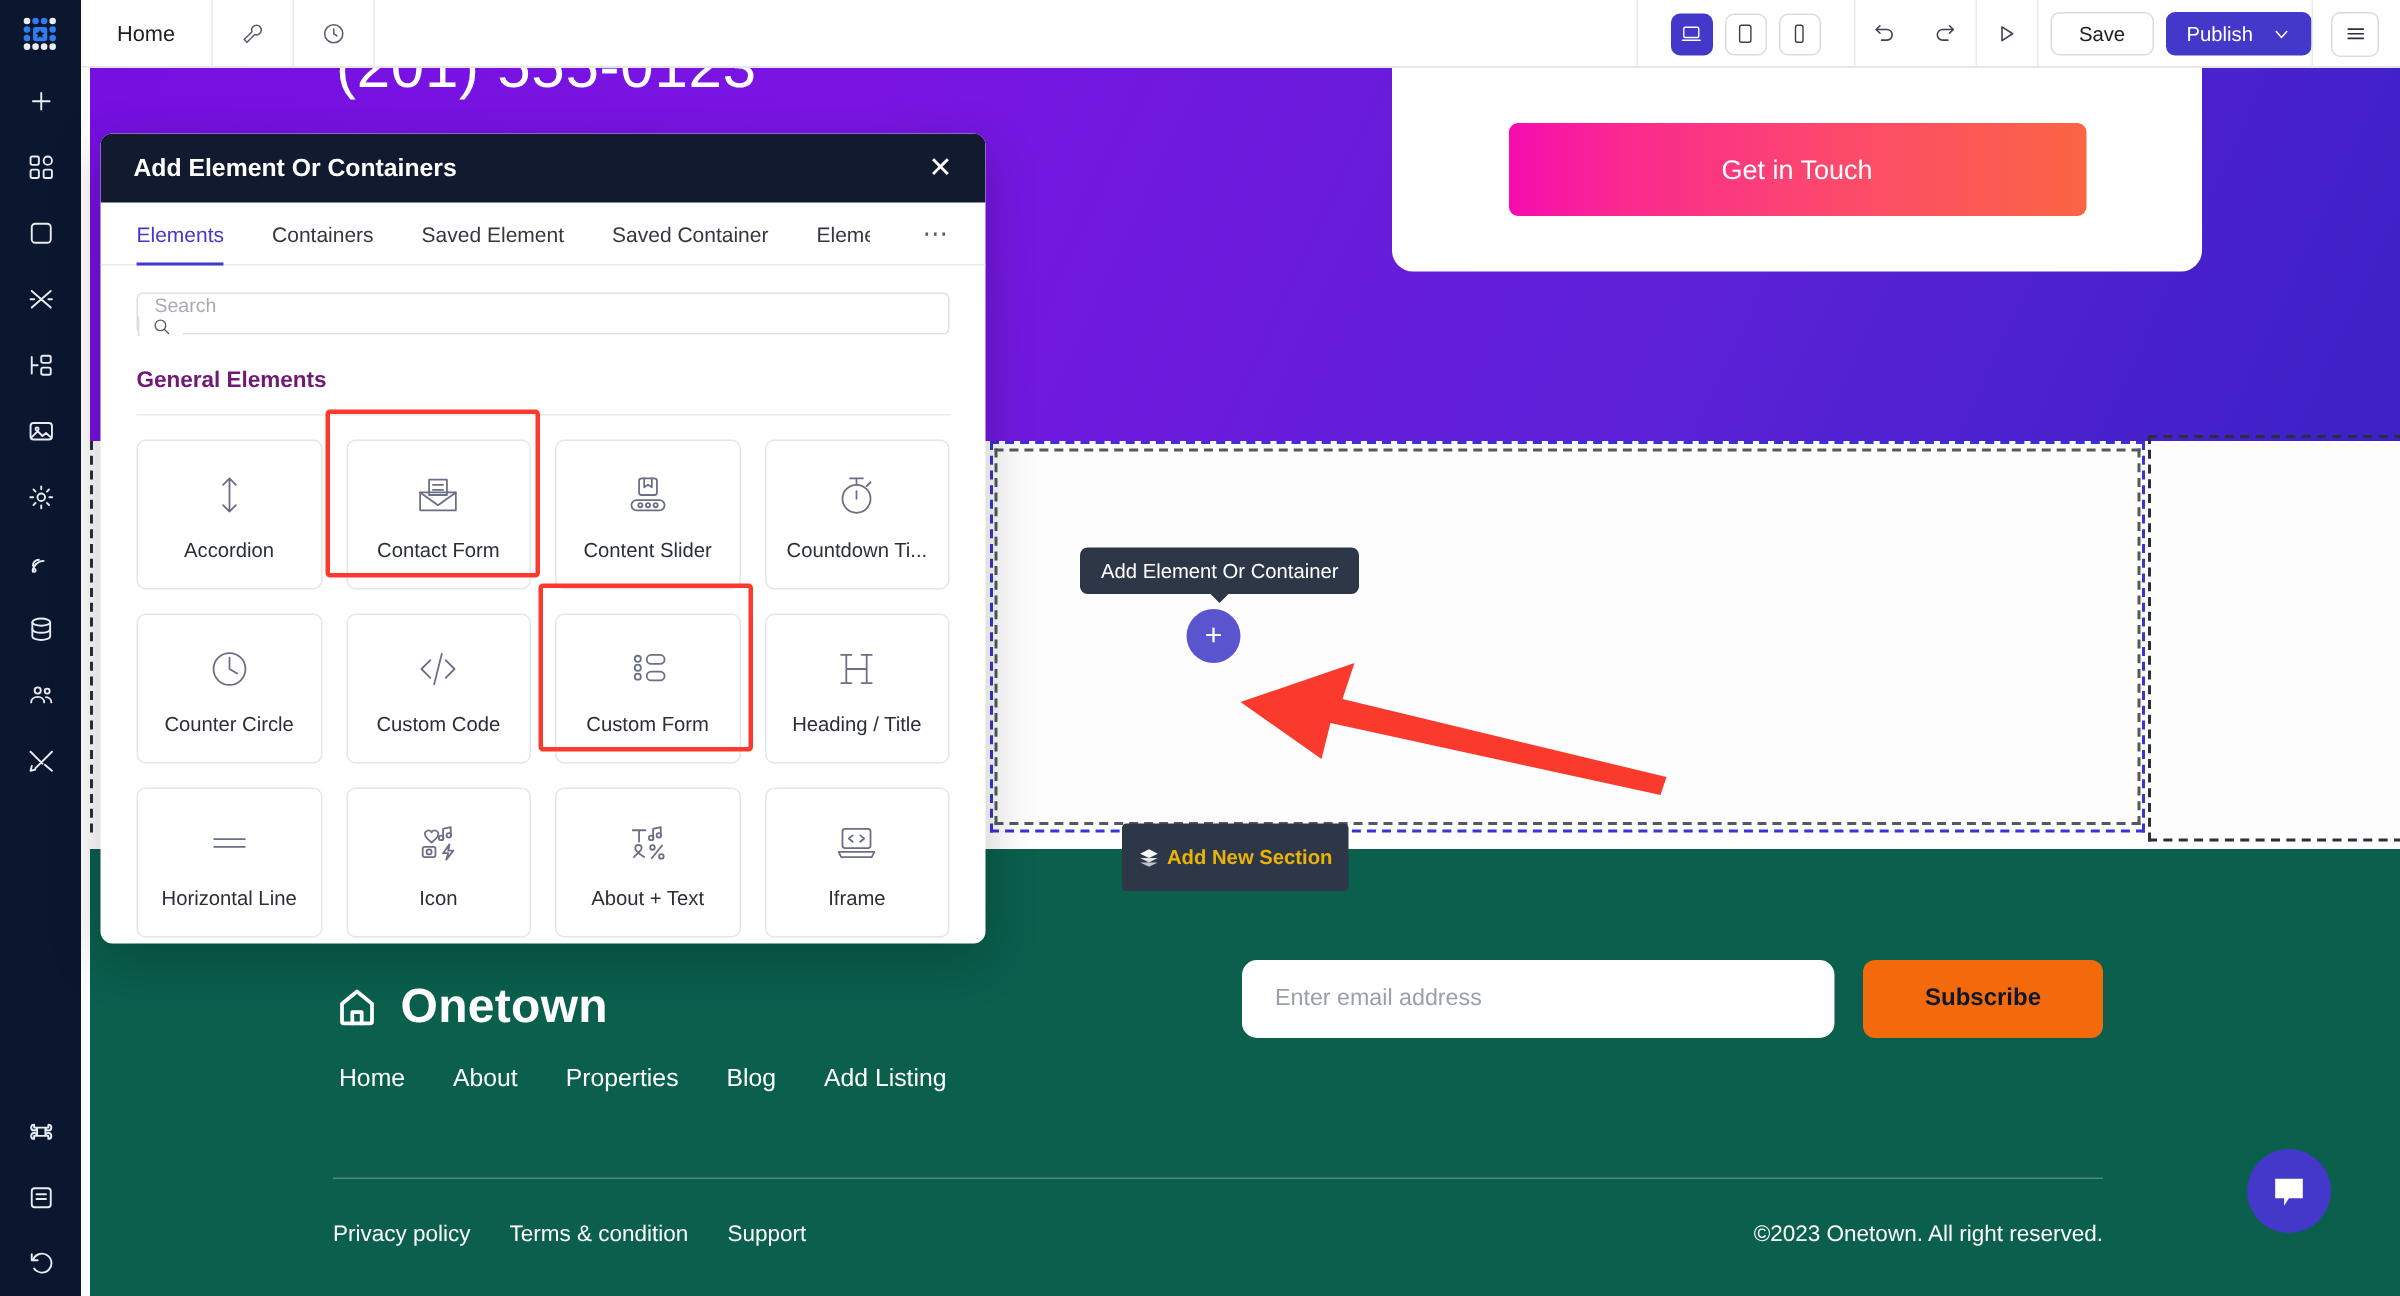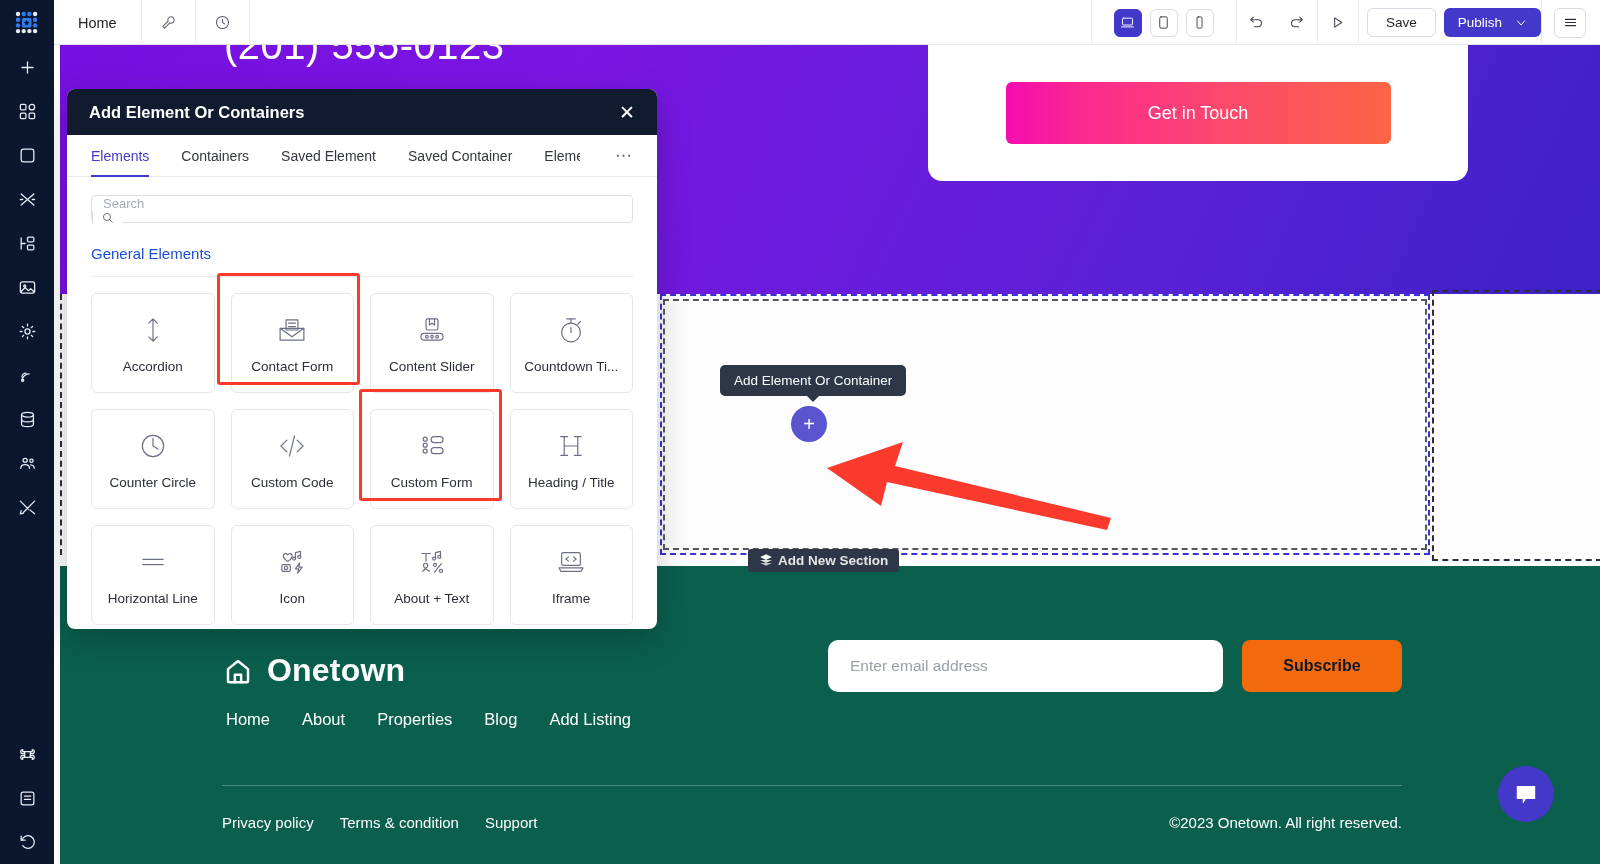--- a/index.html
+++ b/index.html
@@ -130,23 +130,23 @@
     border-left: 7px solid transparent; border-right: 7px solid transparent;
     border-top: 7px solid #2e3748;
   }
   #add-fab {
     position: absolute; left: 731px; top: 361px; width: 36px; height: 36px; border-radius: 50%;
     background: #5b54cf; color: #fff; display: flex; align-items: center; justify-content: center;
     font-size: 20px; line-height: 1; cursor: pointer;
   }
   #red-arrow { position: absolute; left: 765px; top: 375px; pointer-events: none; }
   #add-new-section {
-    position: absolute; left: 688px; top: 504px; background: #2e3748; color: #e5e5e5;
-    font-size: 13.5px; font-weight: 600; padding: 4px 11px; border-radius: 3px;
-    display: flex; align-items: flex-start; gap: 5px; white-space: nowrap; cursor: pointer; z-index: 12;
+    position: absolute; left: 688px; top: 504px; background: #2e3748; color: #eab308;
+    font-size: 13.5px; font-weight: 600; padding: 15px 11px; border-radius: 3px;
+    display: flex; align-items: flex-end; gap: 5px; white-space: nowrap; cursor: pointer; z-index: 12;
   }
   #add-new-section svg { width: 14px; height: 14px; fill: #fff; }
 
   
   #footer {
     position: absolute; left: 0; top: 521px; width: 1540px; height: 298px;
     background: #0a5f4d;
   }
   #footer-brand {
     position: absolute; left: 163px; top: 86px; display: flex; align-items: center; gap: 14px;
@@ -230,21 +230,21 @@
     flex: 1; border: none; outline: none; padding: 0 11px; font-size: 13px; color: #333;
     background: transparent; font-family: "Liberation Sans", sans-serif;
   }
   #search-input::placeholder { color: #a6abb4; }
   #search-btn {
     width: 30px; border-left: 1px solid #dcdfe5; display: flex; align-items: center;
     justify-content: center; cursor: pointer; background: #fff;
   }
   #search-btn svg { width: 13px; height: 13px; stroke: #555a66; fill: none; stroke-width: 1.6; }
   #section-title {
-    font-size: 15px; font-weight: normal; color: #1d4ed8; margin-bottom: 14px;
+    font-size: 15px; font-weight: bold; color: #701a75; margin-bottom: 14px;
   }
   #grid-divider { height: 1px; background: #e8eaed; margin-bottom: 16px; }
   #elem-grid {
     display: grid; grid-template-columns: repeat(4, 1fr); gap: 16px;
   }
   .elem-card {
     height: 100px; border: 1px solid #e4e6eb; border-radius: 6px; background: #fff;
     display: flex; flex-direction: column; align-items: center; justify-content: center;
     gap: 12px; cursor: pointer; position: relative;
   }

